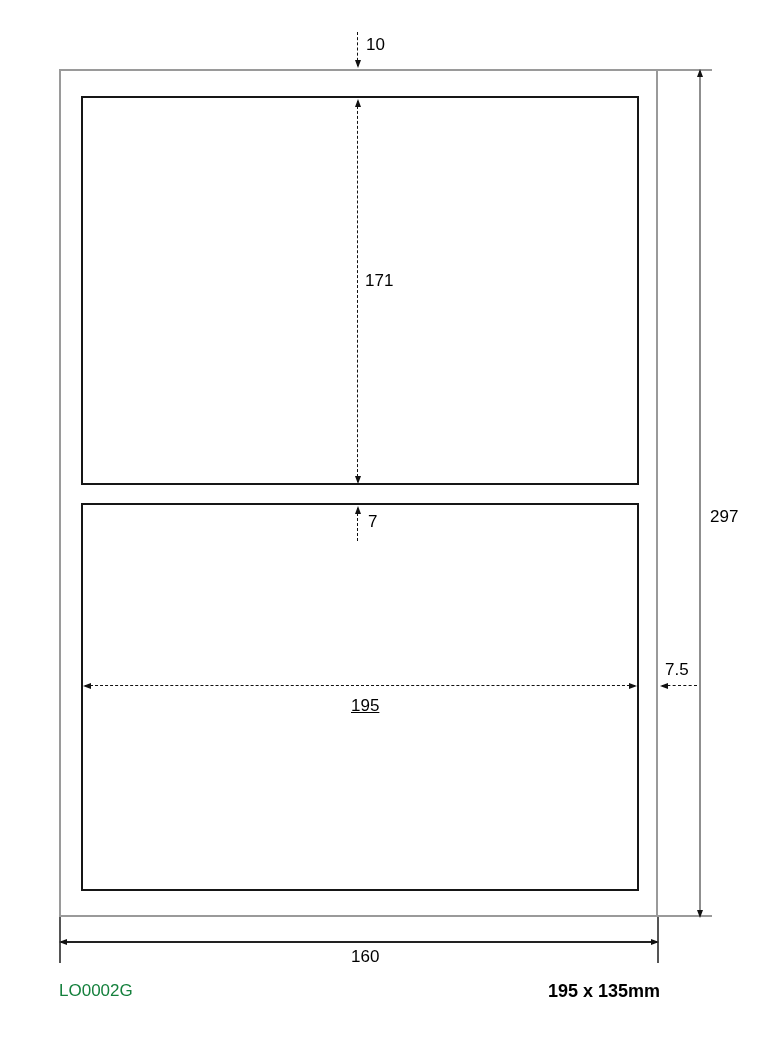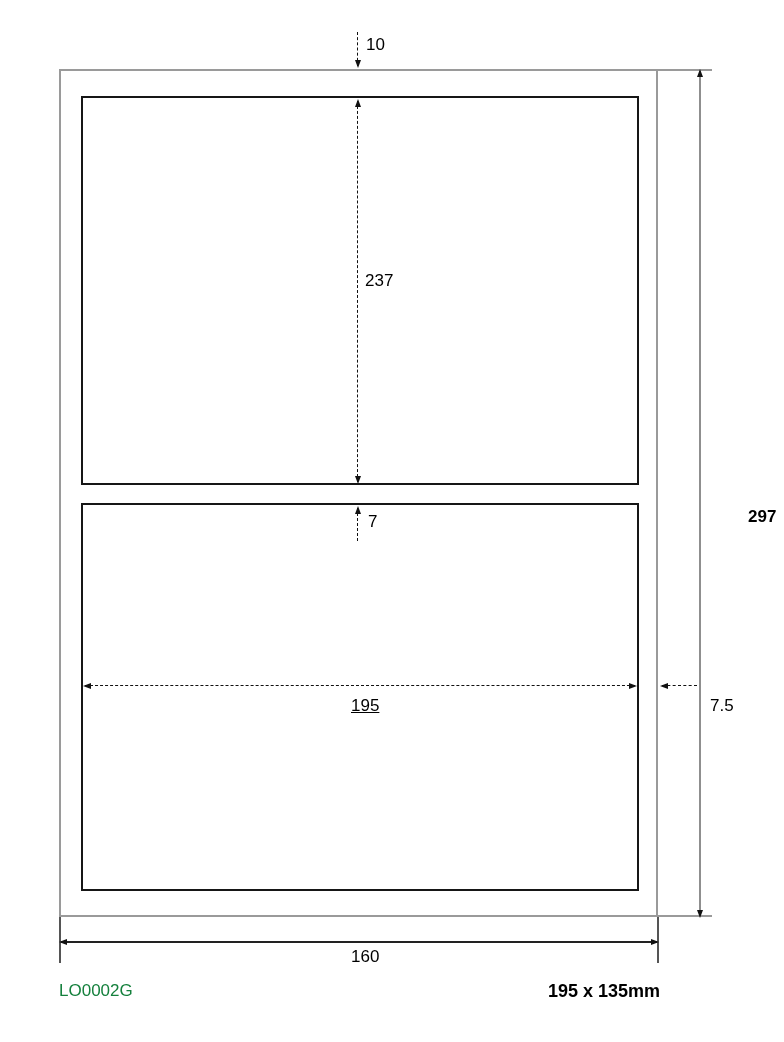--- a/index.html
+++ b/index.html
@@ -82,45 +82,45 @@
 
   <div class="dim-v-dashed" style="left:357px;top:32px;height:34px;">
     <div class="arr down"></div>
   </div>
   <div class="dim-text" style="left:366px;top:35px;">10</div>
 
   <div class="dim-v-dashed" style="left:357px;top:101px;height:381px;">
     <div class="arr up"></div>
     <div class="arr down"></div>
   </div>
-  <div class="dim-text" style="left:365px;top:271px;">237</div>
+  <div class="dim-text" style="left:365px;top:271px;">171</div>
 
   <div class="dim-v-dashed" style="left:357px;top:508px;height:33px;">
     <div class="arr up"></div>
   </div>
   <div class="dim-text" style="left:368px;top:512px;">7</div>
 
   <div class="dim-h-dashed" style="left:85px;top:685px;width:550px;">
     <div class="arr left"></div>
     <div class="arr right"></div>
   </div>
   <div class="dim-text" style="left:351px;top:696px;text-decoration:underline;">195</div>
 
   <div class="dim-h-dashed" style="left:662px;top:685px;width:35px;">
     <div class="arr left"></div>
   </div>
-  <div class="dim-text" style="left:665px;top:696px;margin-left:45px;">7.5</div>
+  <div class="dim-text" style="left:665px;top:660px;">7.5</div>
 
   <div class="ext-h" style="left:658px;top:69px;width:54px;"></div>
   <div class="ext-h" style="left:658px;top:915px;width:54px;"></div>
   <div class="dim-v-solid" style="left:699px;top:71px;height:845px;">
     <div class="arr up"></div>
     <div class="arr down"></div>
   </div>
-  <div class="dim-text" style="left:748px;top:507px;font-weight:bold;">297</div>
+  <div class="dim-text" style="left:710px;top:507px;">297</div>
 
   <div class="ext-v" style="left:59px;top:917px;height:46px;"></div>
   <div class="ext-v" style="left:657px;top:917px;height:46px;"></div>
   <div class="dim-h-solid" style="left:61px;top:941px;width:596px;">
     <div class="arr left"></div>
     <div class="arr right"></div>
   </div>
   <div class="dim-text" style="left:351px;top:947px;">160</div>
 
   <div class="footer-code">LO0002G</div>

